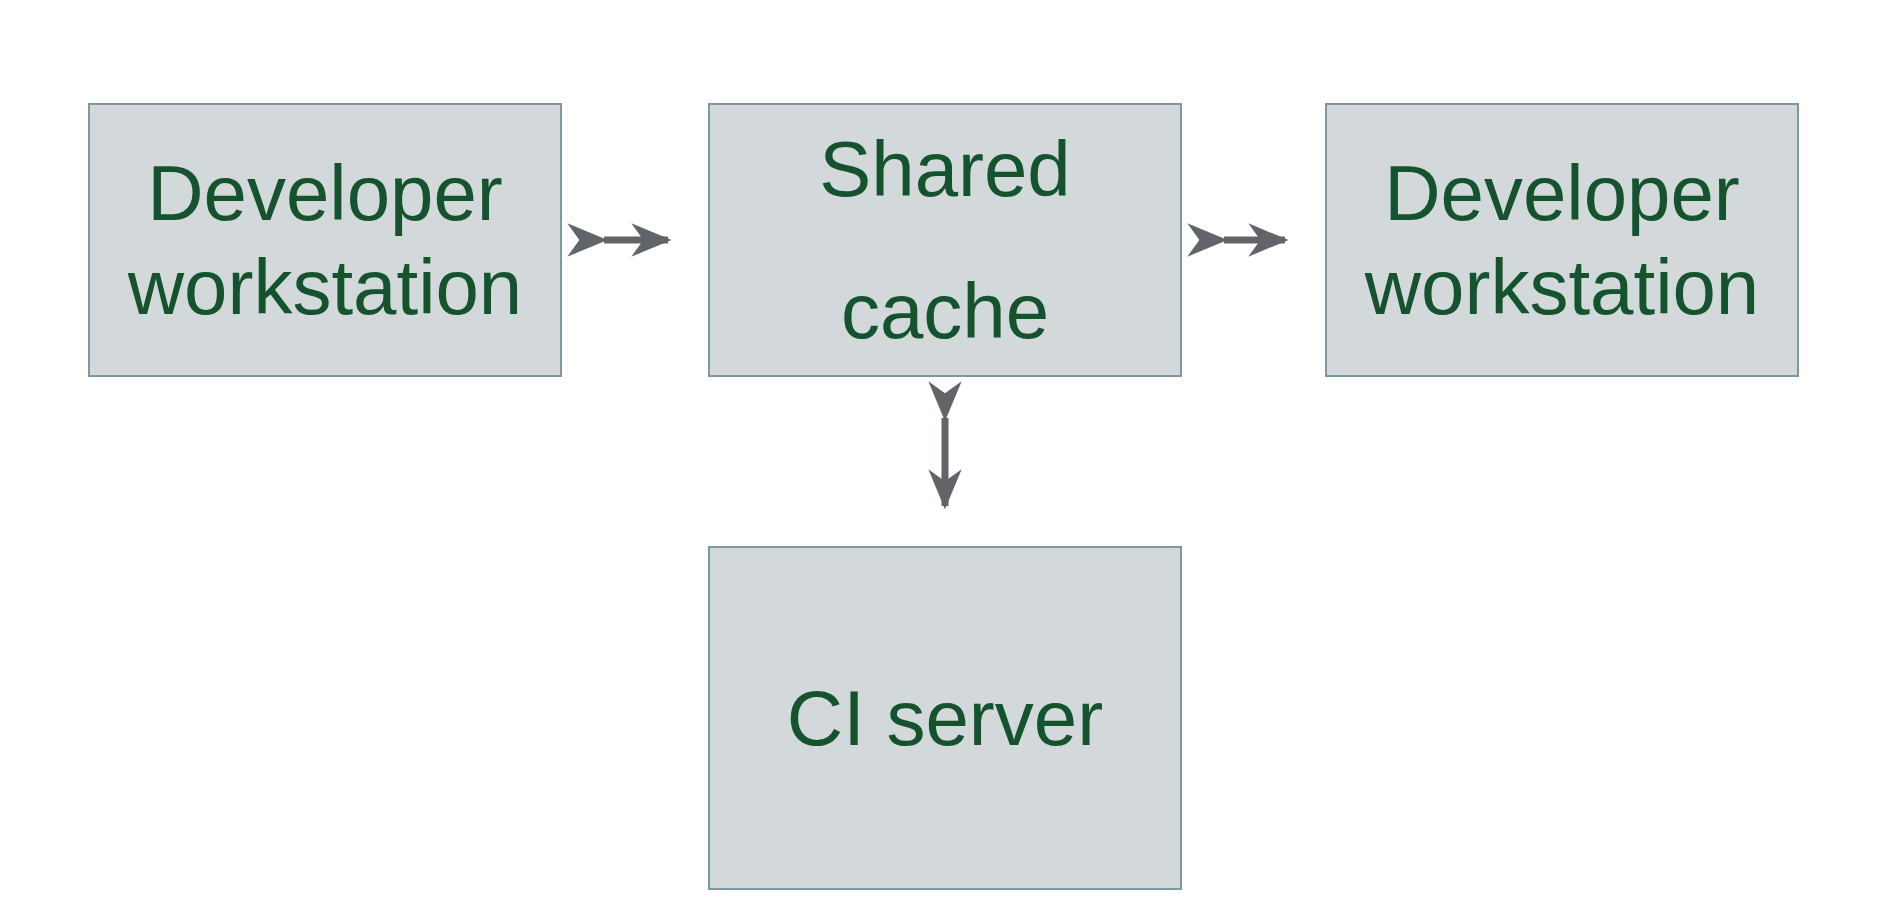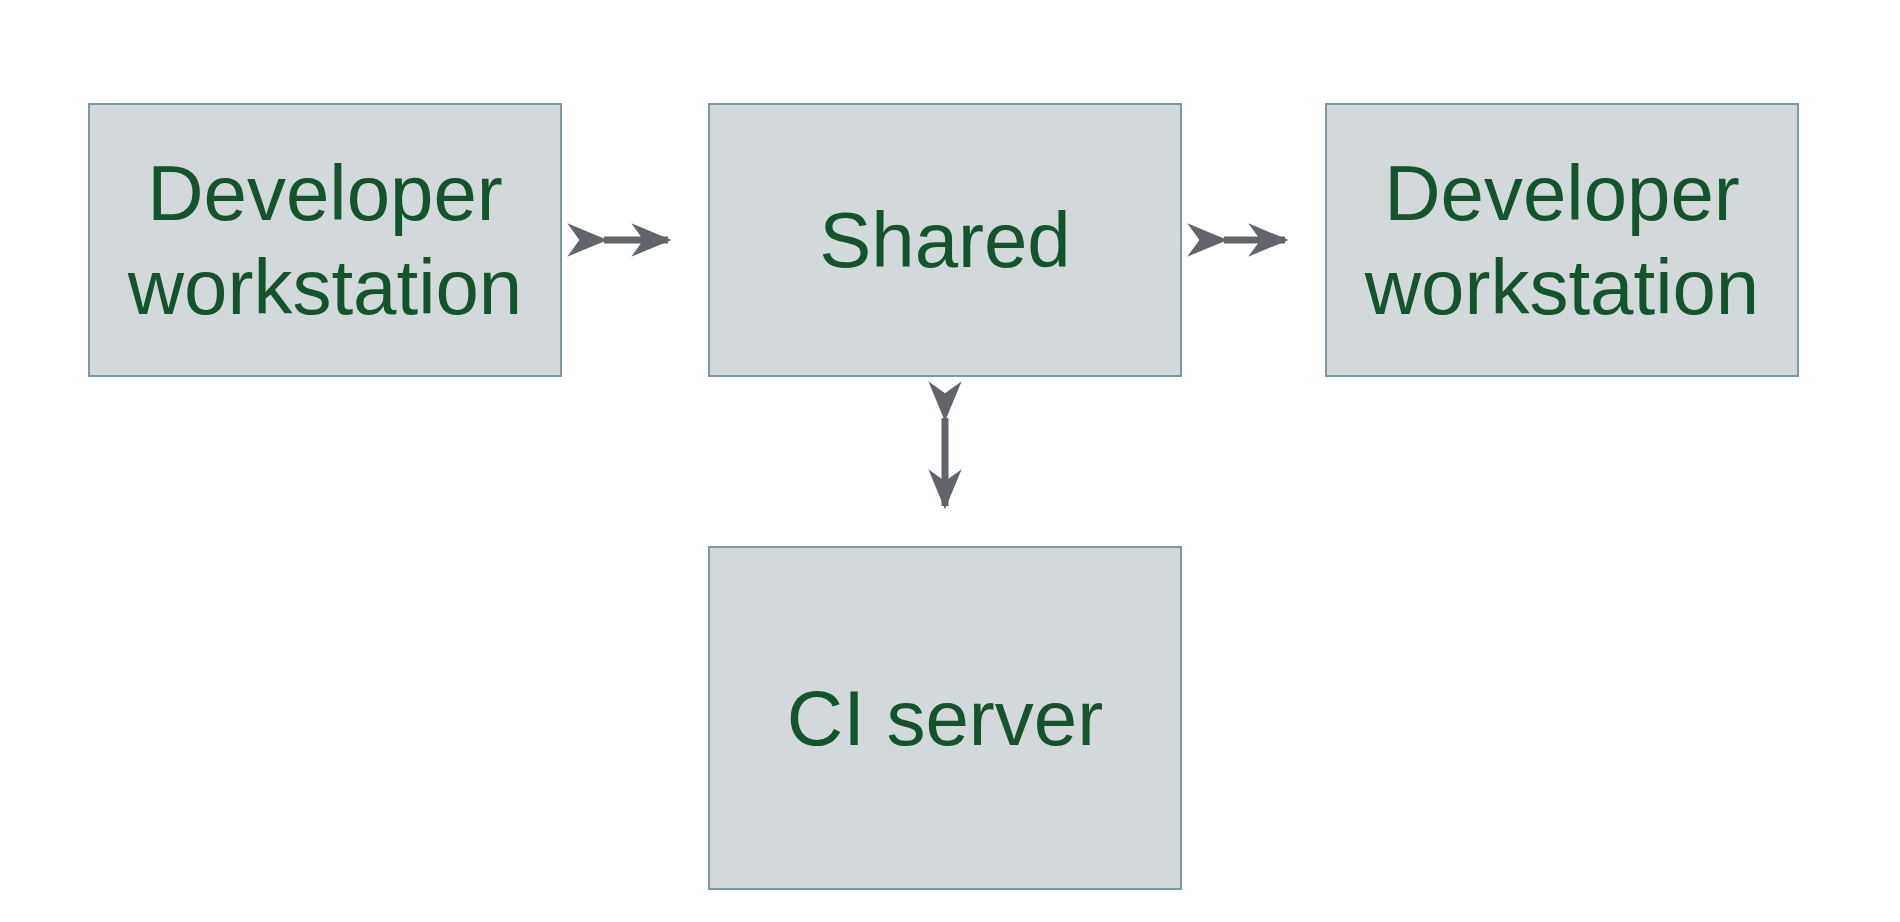--- a/index.html
+++ b/index.html
@@ -51,20 +51,21 @@
 
 <div class="canvas">
 
   <div class="node" id="node-dev-left">
     <span>Developer</span>
     <span>workstation</span>
   </div>
 
   <div class="node" id="node-cache">
     <span>Shared</span>
+    <span>cache</span>
   </div>
 
   <div class="node" id="node-dev-right">
     <span>Developer</span>
     <span>workstation</span>
   </div>
 
   <div class="node" id="node-ci">
     <span>CI server</span>
   </div>

